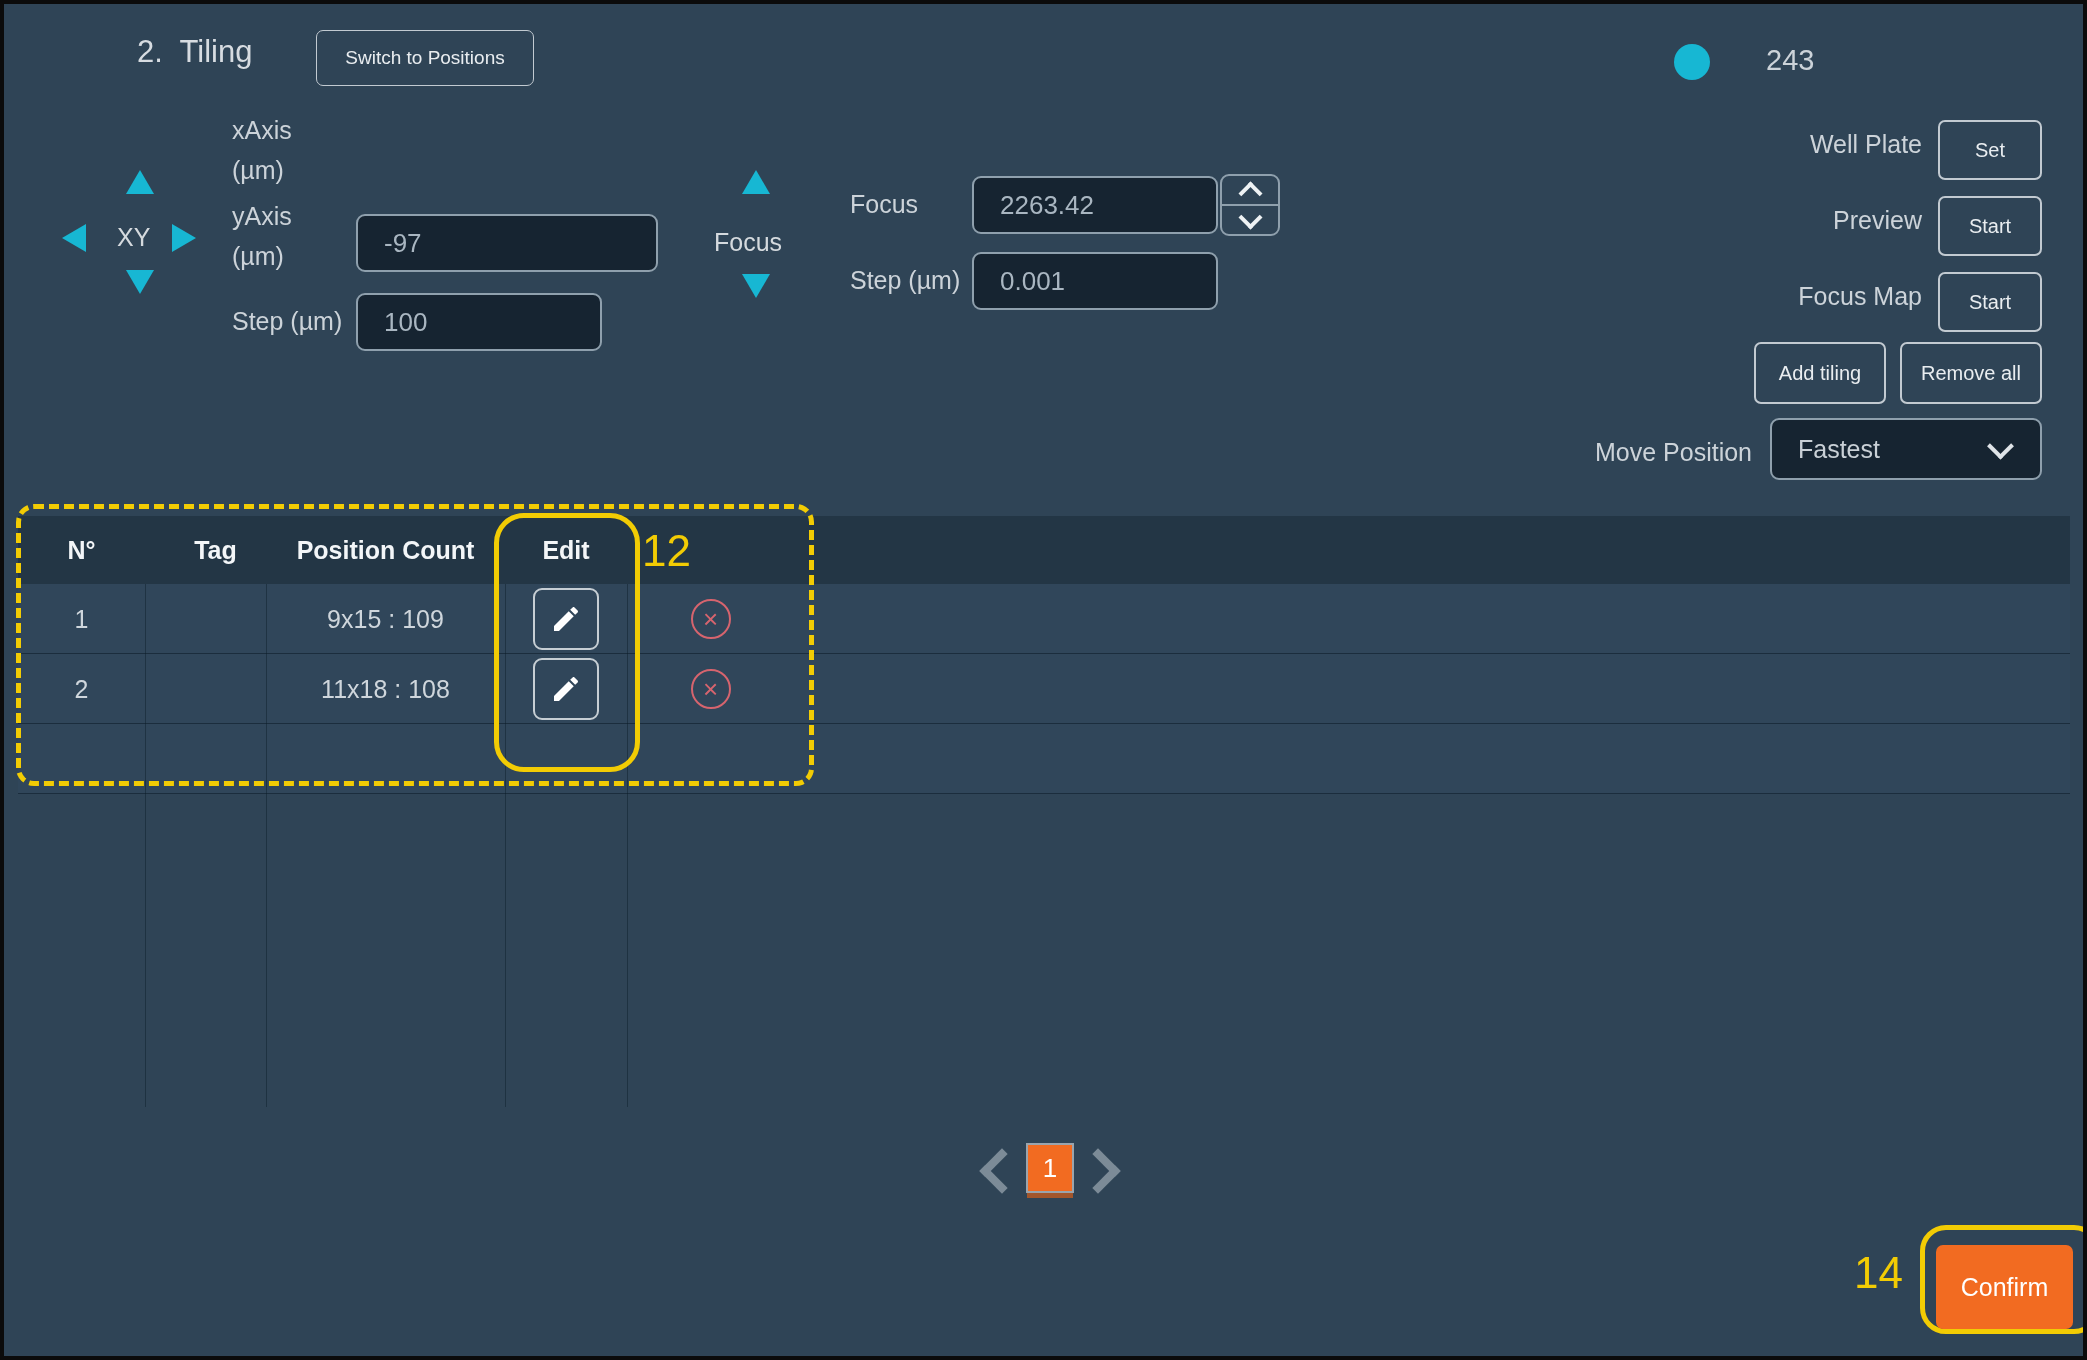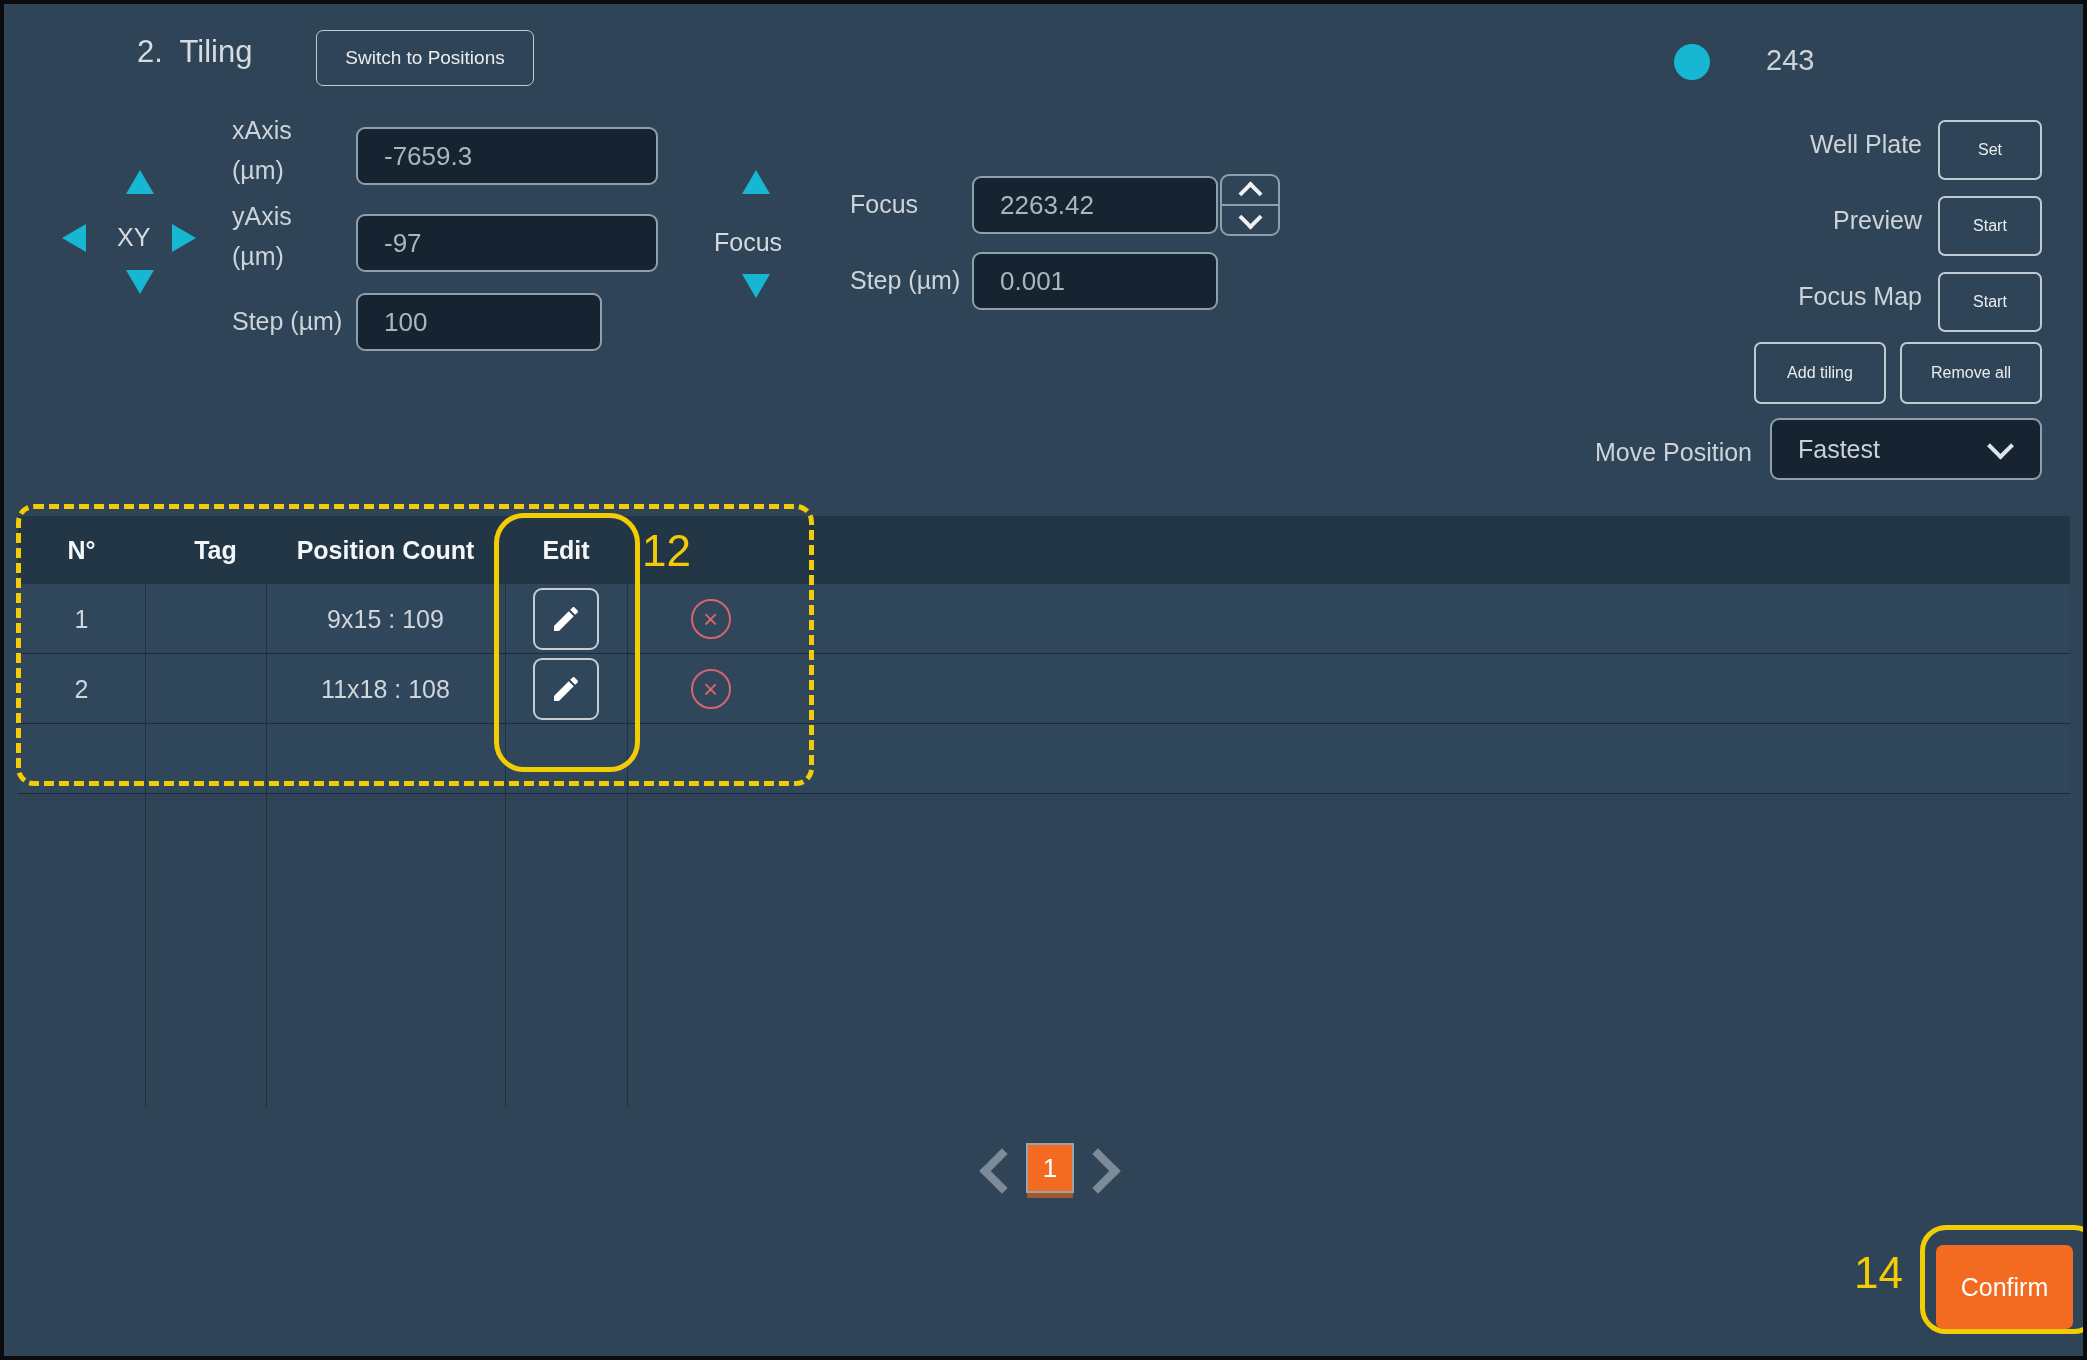--- a/index.html
+++ b/index.html
@@ -5,21 +5,21 @@
   html,body{margin:0;padding:0;background:#000;}
   .screen{
     position:relative;width:2087px;height:1360px;background:#2f4456;
     border:4px solid #0b0b0b;box-sizing:border-box;overflow:hidden;
     font-family:"Liberation Sans", sans-serif;
   }
   .lbl{position:absolute;color:#ccd3d9;font-size:25px;white-space:pre;}
   .title{position:absolute;color:#d7dce1;font-size:31px;white-space:pre;}
   .btn{
     position:absolute;background:transparent;border:2px solid #c2cad1;border-radius:7px;
-    color:#e9edf0;font-size:16px;display:flex;align-items:center;justify-content:center;
+    color:#e9edf0;font-size:20px;display:flex;align-items:center;justify-content:center;
     font-family:inherit;box-sizing:border-box;cursor:pointer;
   }
   input.field{
     position:absolute;background:#162431;border:2px solid #8fa0ad;border-radius:9px;
     color:#a9b6c1;font-size:26px;padding:0 10px 0 26px;box-sizing:border-box;
     font-family:inherit;outline:none;
   }
   .select{
     position:absolute;background:#162431;border:2px solid #8fa0ad;border-radius:9px;
     color:#c9d0d6;font-size:25px;display:flex;align-items:center;box-sizing:border-box;
@@ -79,21 +79,20 @@
   <div class="lbl" style="left:1762px;top:40px;font-size:29px;">243</div>
 
   <div class="tri tri-up" style="left:122px;top:166px;"></div>
   <div class="tri tri-left" style="left:58px;top:220px;"></div>
   <div class="lbl" style="left:113px;top:219px;color:#d5dade;">XY</div>
   <div class="tri tri-right" style="left:168px;top:220px;"></div>
   <div class="tri tri-down" style="left:122px;top:266px;"></div>
 
   <div class="lbl" style="left:228px;top:112px;">xAxis</div>
   <div class="lbl" style="left:228px;top:152px;">(µm)</div>
-  <input class="field" style="left: 352px; top: 123px; width: 302px; height: 58px;" value="-7659.3">
 
   <div class="lbl" style="left:228px;top:198px;">yAxis</div>
   <div class="lbl" style="left:228px;top:238px;">(µm)</div>
   <input class="field" style="left: 352px; top: 210px; width: 302px; height: 58px;" value="-97">
 
   <div class="lbl" style="left:228px;top:303px;">Step (µm)</div>
   <input class="field" style="left: 352px; top: 289px; width: 246px; height: 58px;" value="100">
 
   <div class="tri tri-up" style="left:738px;top:166px;"></div>
   <div class="lbl" style="left:710px;top:224px;color:#d5dade;">Focus</div>

